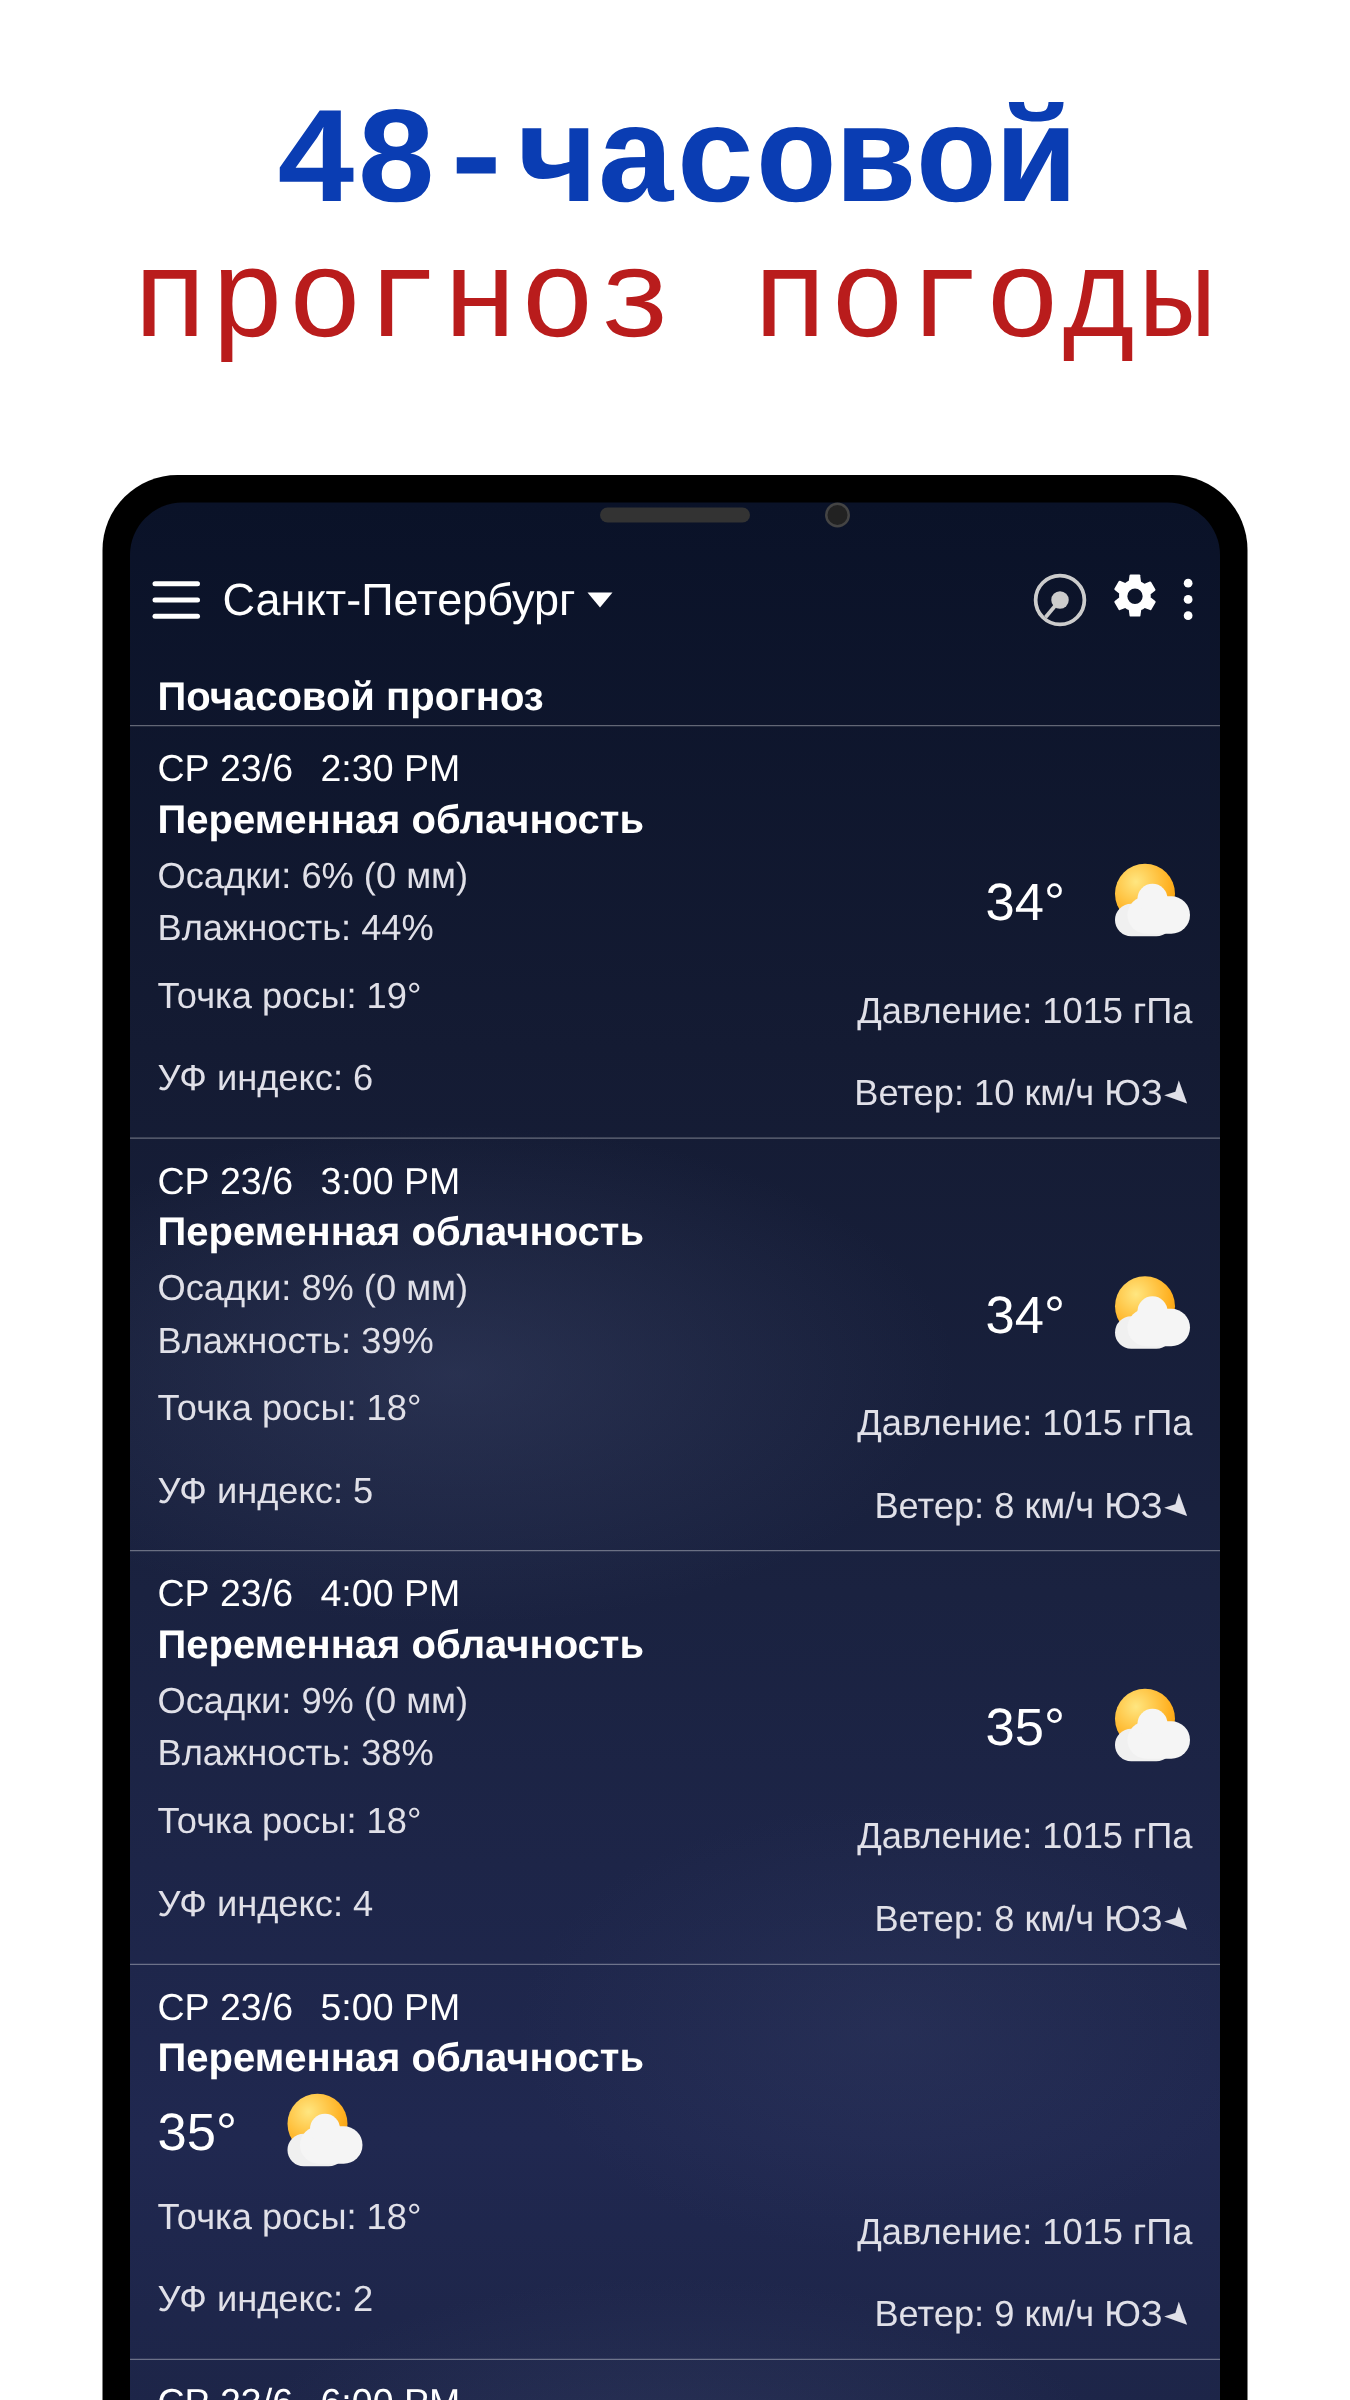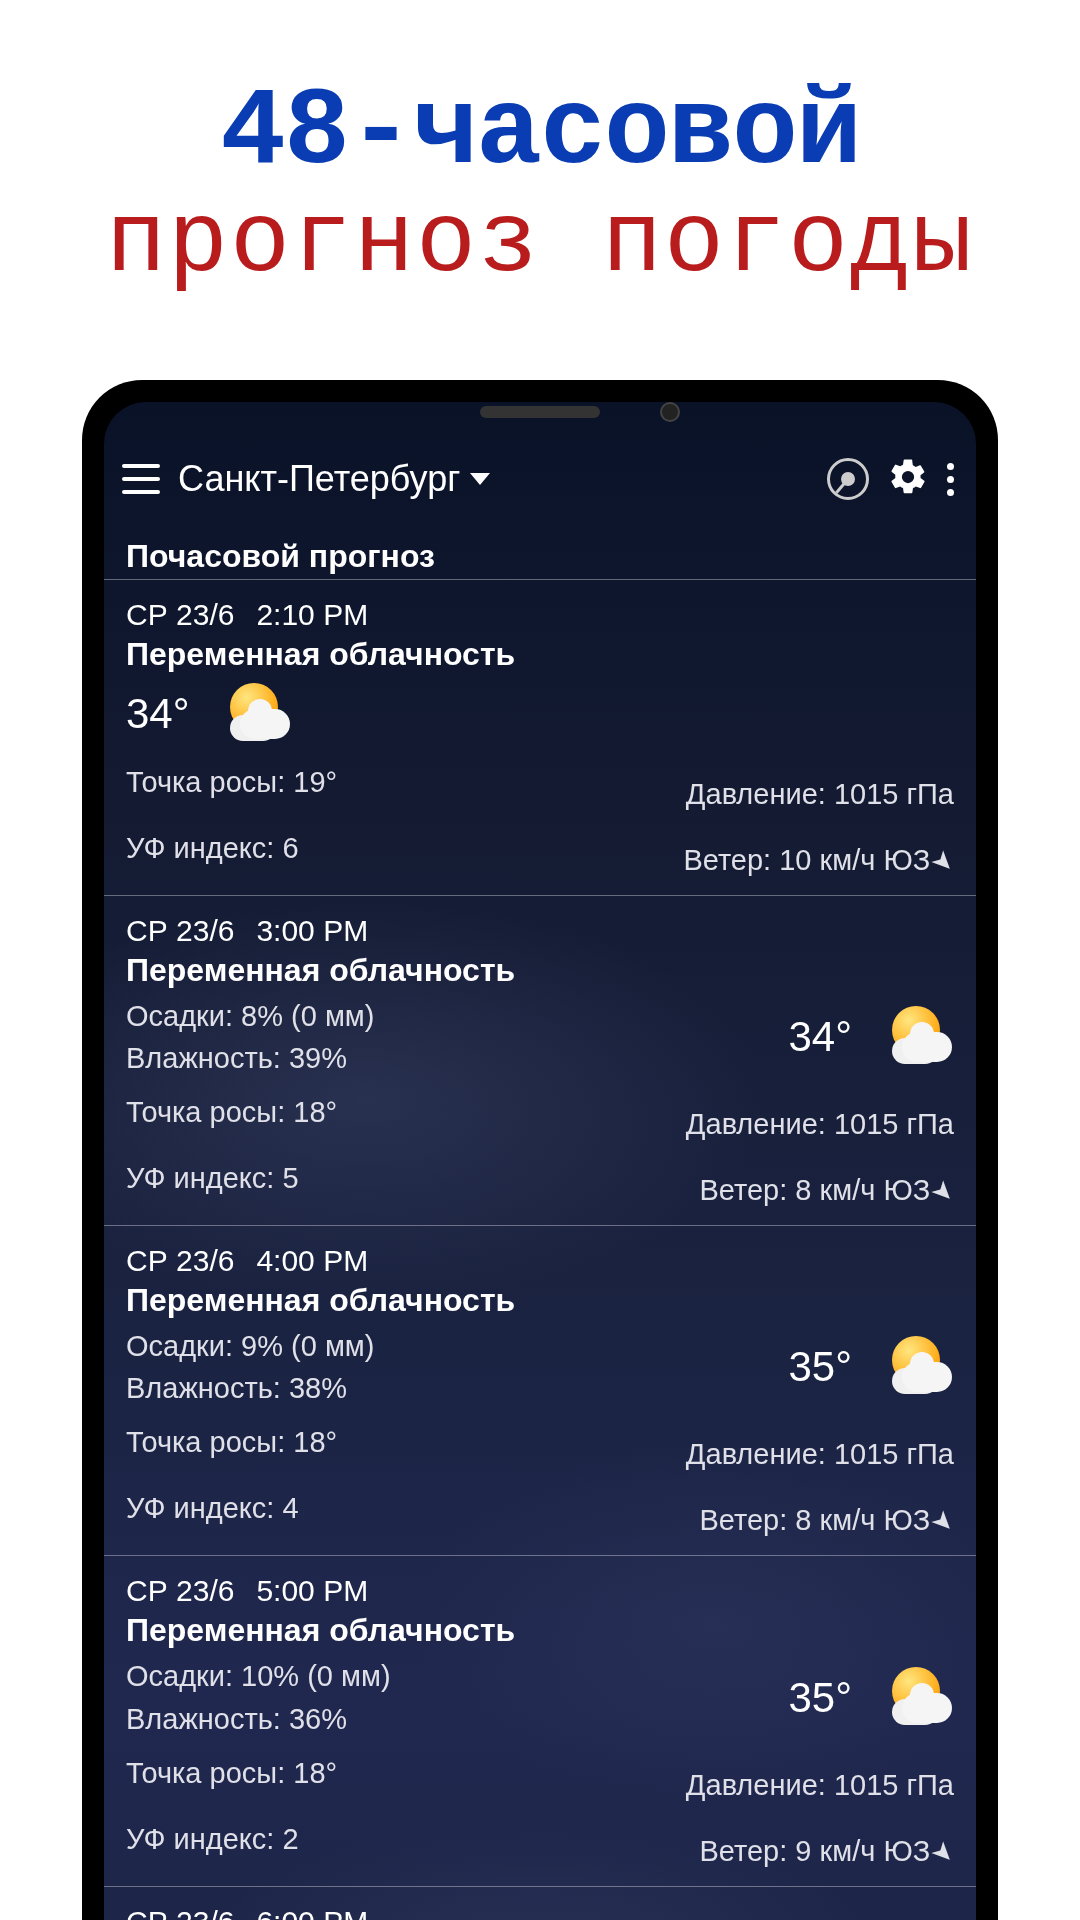--- a/index.html
+++ b/index.html
@@ -286,24 +286,28 @@
             <span></span>
         </div>
       </div>
 
       <div class="section-title">Почасовой прогноз</div>
 
       <div id="hours-container">
           <div class="hour-block">
     <div class="hb-head">
       <span>СР 23/6</span>
-      <span>2:10 PM</span>
+      <span>2:30 PM</span>
     </div>
     <div class="hb-cond">Переменная облачность</div>
     <div class="hb-temp-row">
+      <div class="hb-col-left">
+        <div class="hb-left">Осадки: 6% (0 мм)</div>
+        <div class="hb-left">Влажность: 44%</div>
+      </div>
       <div class="hb-col-right">
         <span class="temp">34°</span>
         <span class="wicon">
                   <span class="sun"></span>
                   <span class="cloud"></span>
                 </span>
       </div>
     </div>
     <div class="hb-row">
       <div class="hb-left">Точка росы: 19°</div>
@@ -370,24 +374,20 @@
       <div class="hb-right">Ветер: 8 км/ч ЮЗ<span class="arrow">➤</span></div>
     </div>
           </div>
           <div class="hour-block">
     <div class="hb-head">
       <span>СР 23/6</span>
       <span>5:00 PM</span>
     </div>
     <div class="hb-cond">Переменная облачность</div>
     <div class="hb-temp-row">
-      <div class="hb-col-left">
-        <div class="hb-left">Осадки: 10% (0 мм)</div>
-        <div class="hb-left">Влажность: 36%</div>
-      </div>
       <div class="hb-col-right">
         <span class="temp">35°</span>
         <span class="wicon">
                   <span class="sun"></span>
                   <span class="cloud"></span>
                 </span>
       </div>
     </div>
     <div class="hb-row">
       <div class="hb-left">Точка росы: 18°</div>

